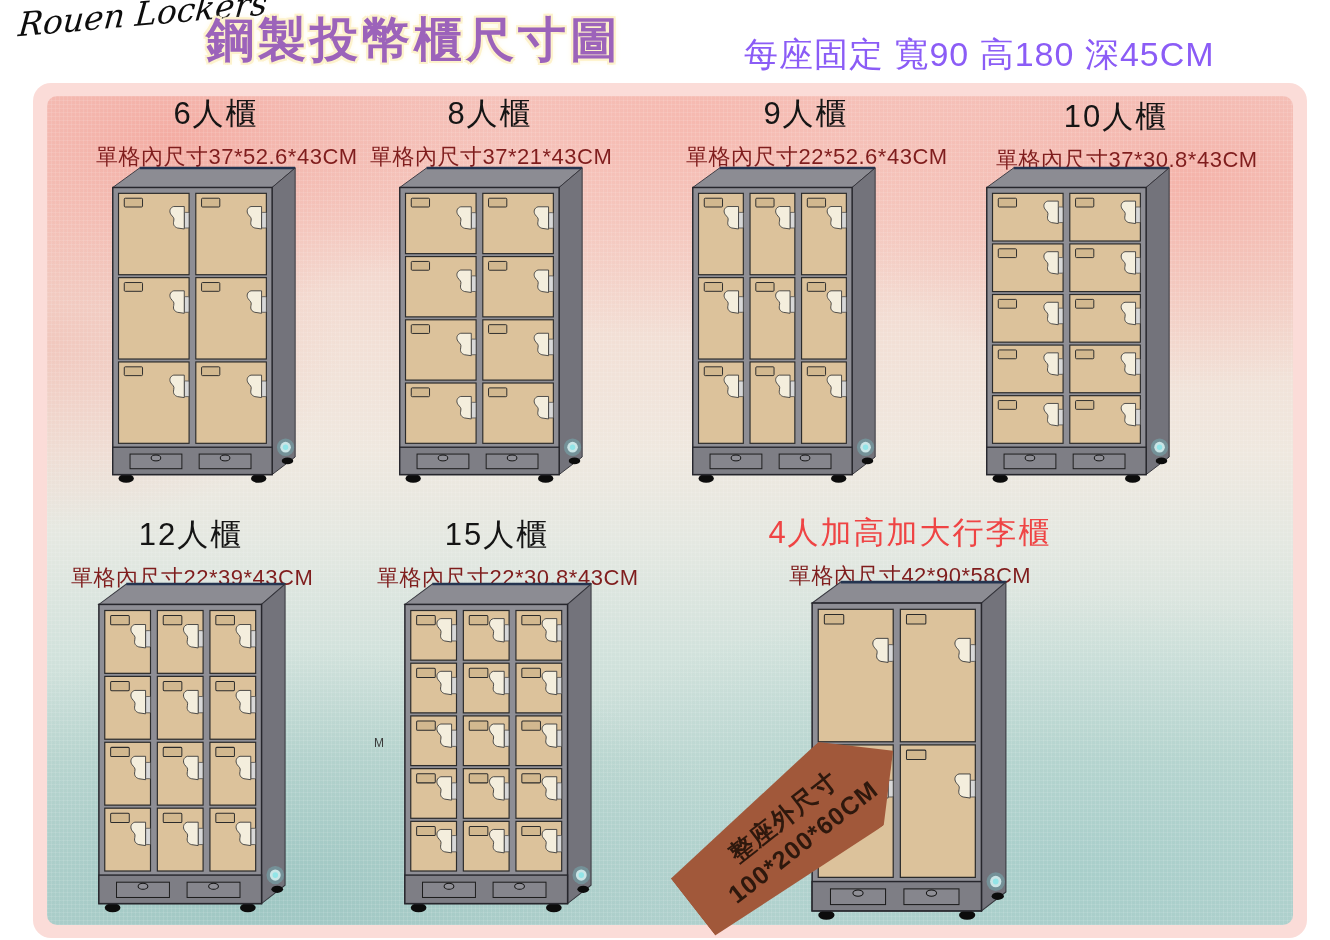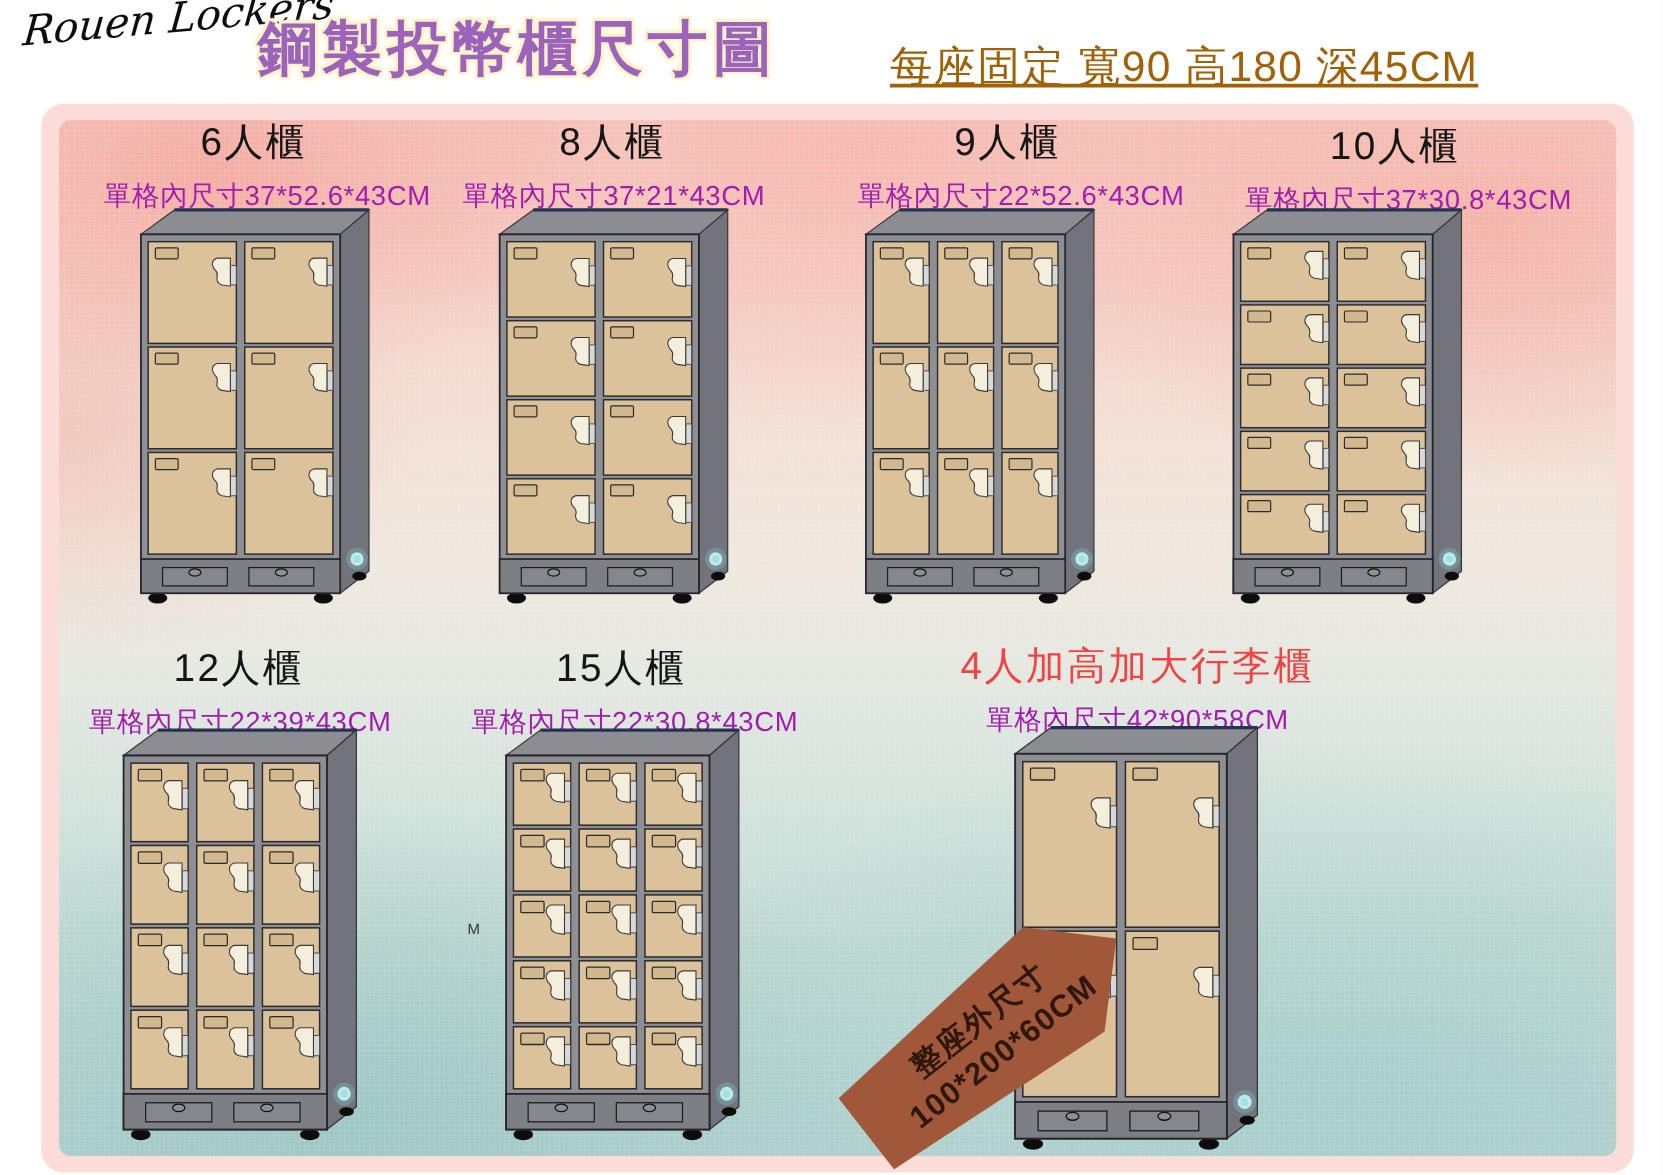--- a/index.html
+++ b/index.html
@@ -19,22 +19,22 @@
   .page-title{
     position:absolute;left:206px;top:0px;height:80px;line-height:80px;
     font-size:48px;font-weight:600;letter-spacing:4px;color:#9c63ba;
     white-space:nowrap;
     text-shadow:
       2px 0 0 #fdf2cc,-2px 0 0 #fdf2cc,0 2px 0 #fdf2cc,0 -2px 0 #fdf2cc,
       2px 2px 0 #fdf2cc,-2px -2px 0 #fdf2cc,2px -2px 0 #fdf2cc,-2px 2px 0 #fdf2cc,
       0 0 7px #fdf2cc;
   }
   .page-subtitle{
-    position:absolute;left:712px;top:30px;height:48px;line-height:48px;
-    font-size:34px;font-weight:500;color:#a16207;letter-spacing:1px;white-space:nowrap;text-decoration:underline;
+    position:absolute;left:744px;top:30px;height:48px;line-height:48px;
+    font-size:34px;font-weight:500;color:#8b5cf6;letter-spacing:1px;white-space:nowrap;
   }
   
   .mat{
     position:absolute;left:33px;top:83px;width:1274px;height:855px;
     background:#fbdcd8;border-radius:18px;
   }
   .wash{
     position:absolute;left:47px;top:96px;width:1246px;height:829px;border-radius:10px;
     background:
       radial-gradient(ellipse 480px 250px at 10% 5%, rgba(243,164,154,0.80), rgba(243,164,154,0) 70%),
@@ -52,21 +52,21 @@
       repeating-linear-gradient(90deg, rgba(255,255,255,0.10) 0 1px, rgba(255,255,255,0) 1px 4px);
     pointer-events:none;
   }
   
   .section{position:absolute;text-align:center;}
   .locker-name{
     font-size:31px;color:#151515;font-weight:400;letter-spacing:2px;white-space:nowrap;
   }
   .locker-name.hl{color:#ef4444;font-weight:500;}
   .locker-dims{
-    font-size:22px;color:#a21caf;font-weight:400;letter-spacing:0.5px;white-space:nowrap;margin-top:7px;
+    font-size:22px;color:#7f1d1d;font-weight:400;letter-spacing:0.5px;white-space:nowrap;margin-top:7px;
   }
   .locker-figure{position:absolute;}
   .locker-figure svg{display:block;}
   
   .tag{
     position:absolute;left:666px;top:776px;width:254px;height:106px;
     transform:rotate(-38deg);
     background:#a1583a;
     clip-path:polygon(0% 16%, 79% 0%, 100% 50%, 79% 100%, 0% 84%);
     display:flex;flex-direction:column;align-items:center;justify-content:center;
@@ -84,21 +84,21 @@
 
 <div id="canvas">
 
   <div class="mat"></div>
   <div class="wash"></div>
 
   <div class="brand">Rouen Lockers</div>
   <div class="page-title">鋼製投幣櫃尺寸圖</div>
   <div class="page-subtitle">每座固定 寬90 高180 深45CM</div>
 
-  <div class="section" style="left:83px;top:93px;width:240px;">
+  <div class="section" style="left:96px;top:93px;width:240px;">
     <div class="locker-name">6人櫃</div>
     <div class="locker-dims">單格內尺寸37*52.6*43CM</div>
   </div>
   <div class="locker-figure" style="left:107px;top:166px;">
     <svg width="192" height="332" preserveAspectRatio="none" viewBox="0 0 200 340">
         <polygon points="6,22 172,22 196,2 34,2" fill="#8c8c93" stroke="#3a3a42" stroke-width="1"></polygon>
         <line x1="34" y1="2" x2="196" y2="2" stroke="#243450" stroke-width="2.6"></line>
         <polygon points="172,22 196,2 196,298 172,316" fill="#73737b" stroke="#35353c" stroke-width="1"></polygon>
         <ellipse cx="20" cy="320" rx="8" ry="4.5" fill="#0c0c0c"></ellipse>
         <ellipse cx="158" cy="320" rx="8" ry="4.5" fill="#0c0c0c"></ellipse>

